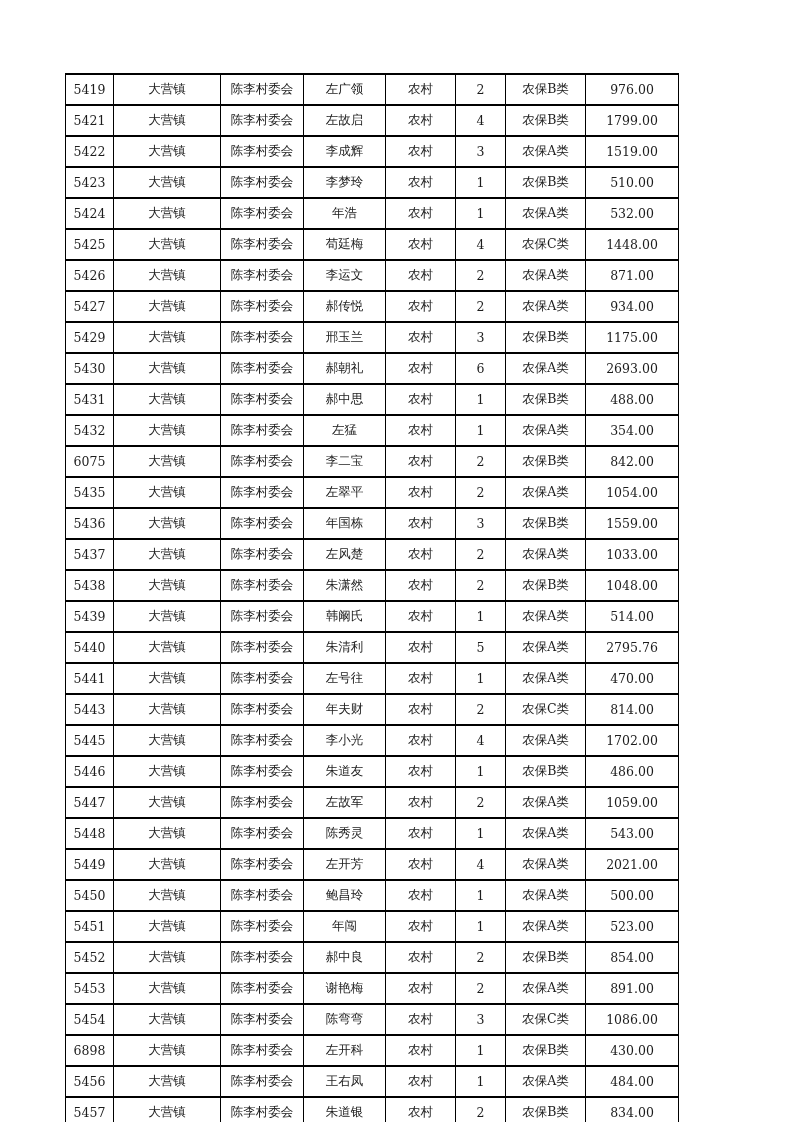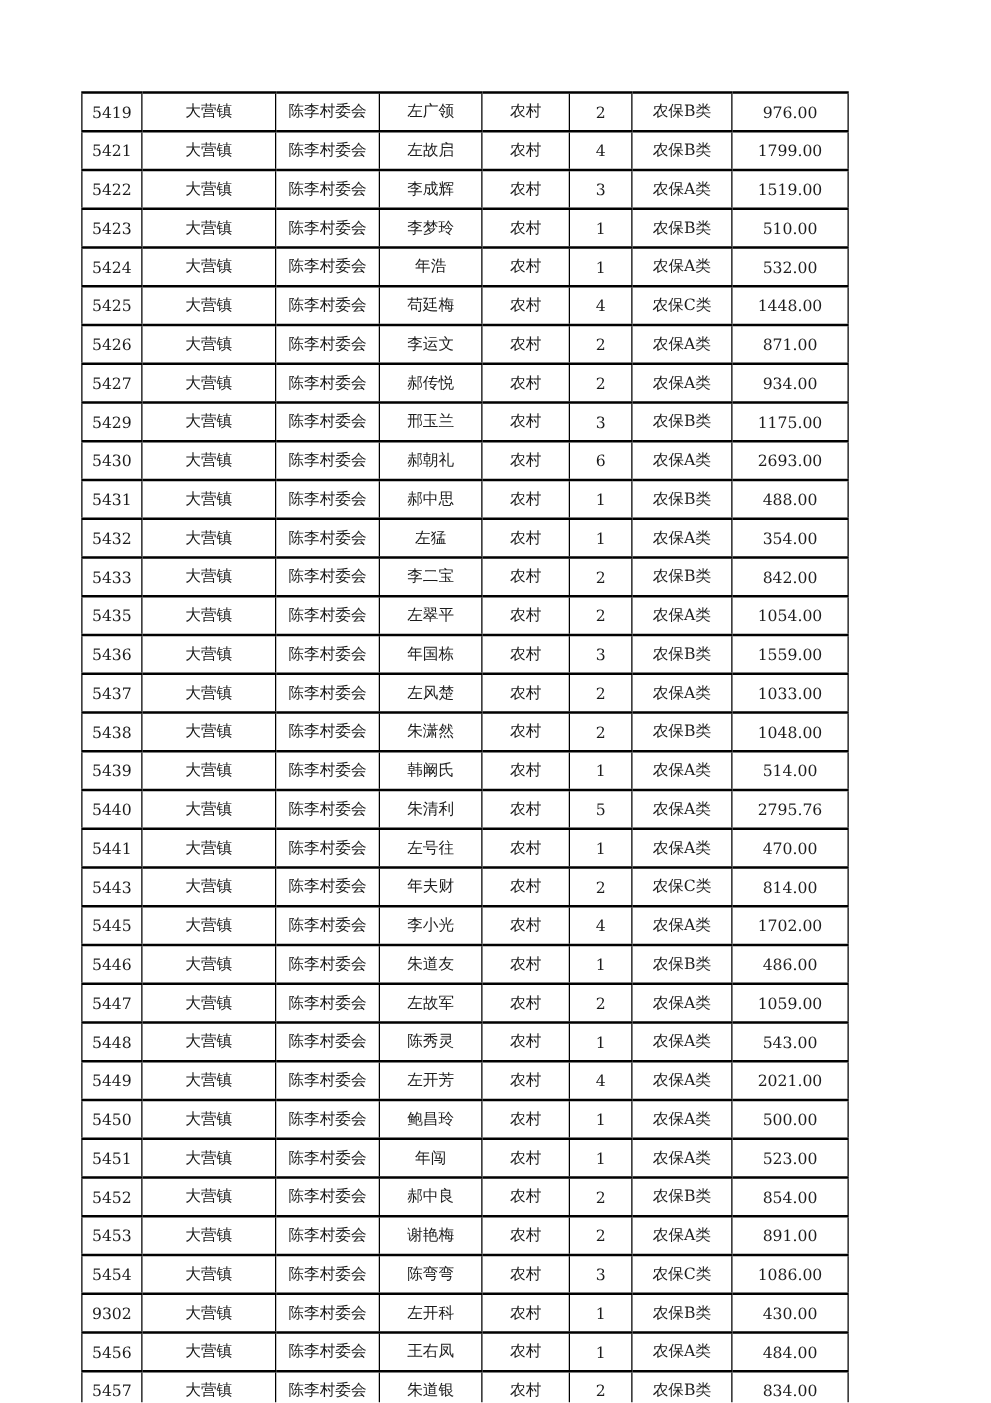--- a/index.html
+++ b/index.html
@@ -176,21 +176,21 @@
           <td>5432</td>
           <td>大营镇</td>
           <td>陈李村委会</td>
           <td>左猛</td>
           <td>农村</td>
           <td>1</td>
           <td>农保A类</td>
           <td>354.00</td>
         </tr>
         <tr>
-          <td>5433</td>
+          <td>6075</td>
           <td>大营镇</td>
           <td>陈李村委会</td>
           <td>李二宝</td>
           <td>农村</td>
           <td>2</td>
           <td>农保B类</td>
           <td>842.00</td>
         </tr>
         <tr>
           <td>5435</td>
@@ -366,21 +366,21 @@
           <td>5454</td>
           <td>大营镇</td>
           <td>陈李村委会</td>
           <td>陈弯弯</td>
           <td>农村</td>
           <td>3</td>
           <td>农保C类</td>
           <td>1086.00</td>
         </tr>
         <tr>
-          <td>9302</td>
+          <td>6898</td>
           <td>大营镇</td>
           <td>陈李村委会</td>
           <td>左开科</td>
           <td>农村</td>
           <td>1</td>
           <td>农保B类</td>
           <td>430.00</td>
         </tr>
         <tr>
           <td>5456</td>

